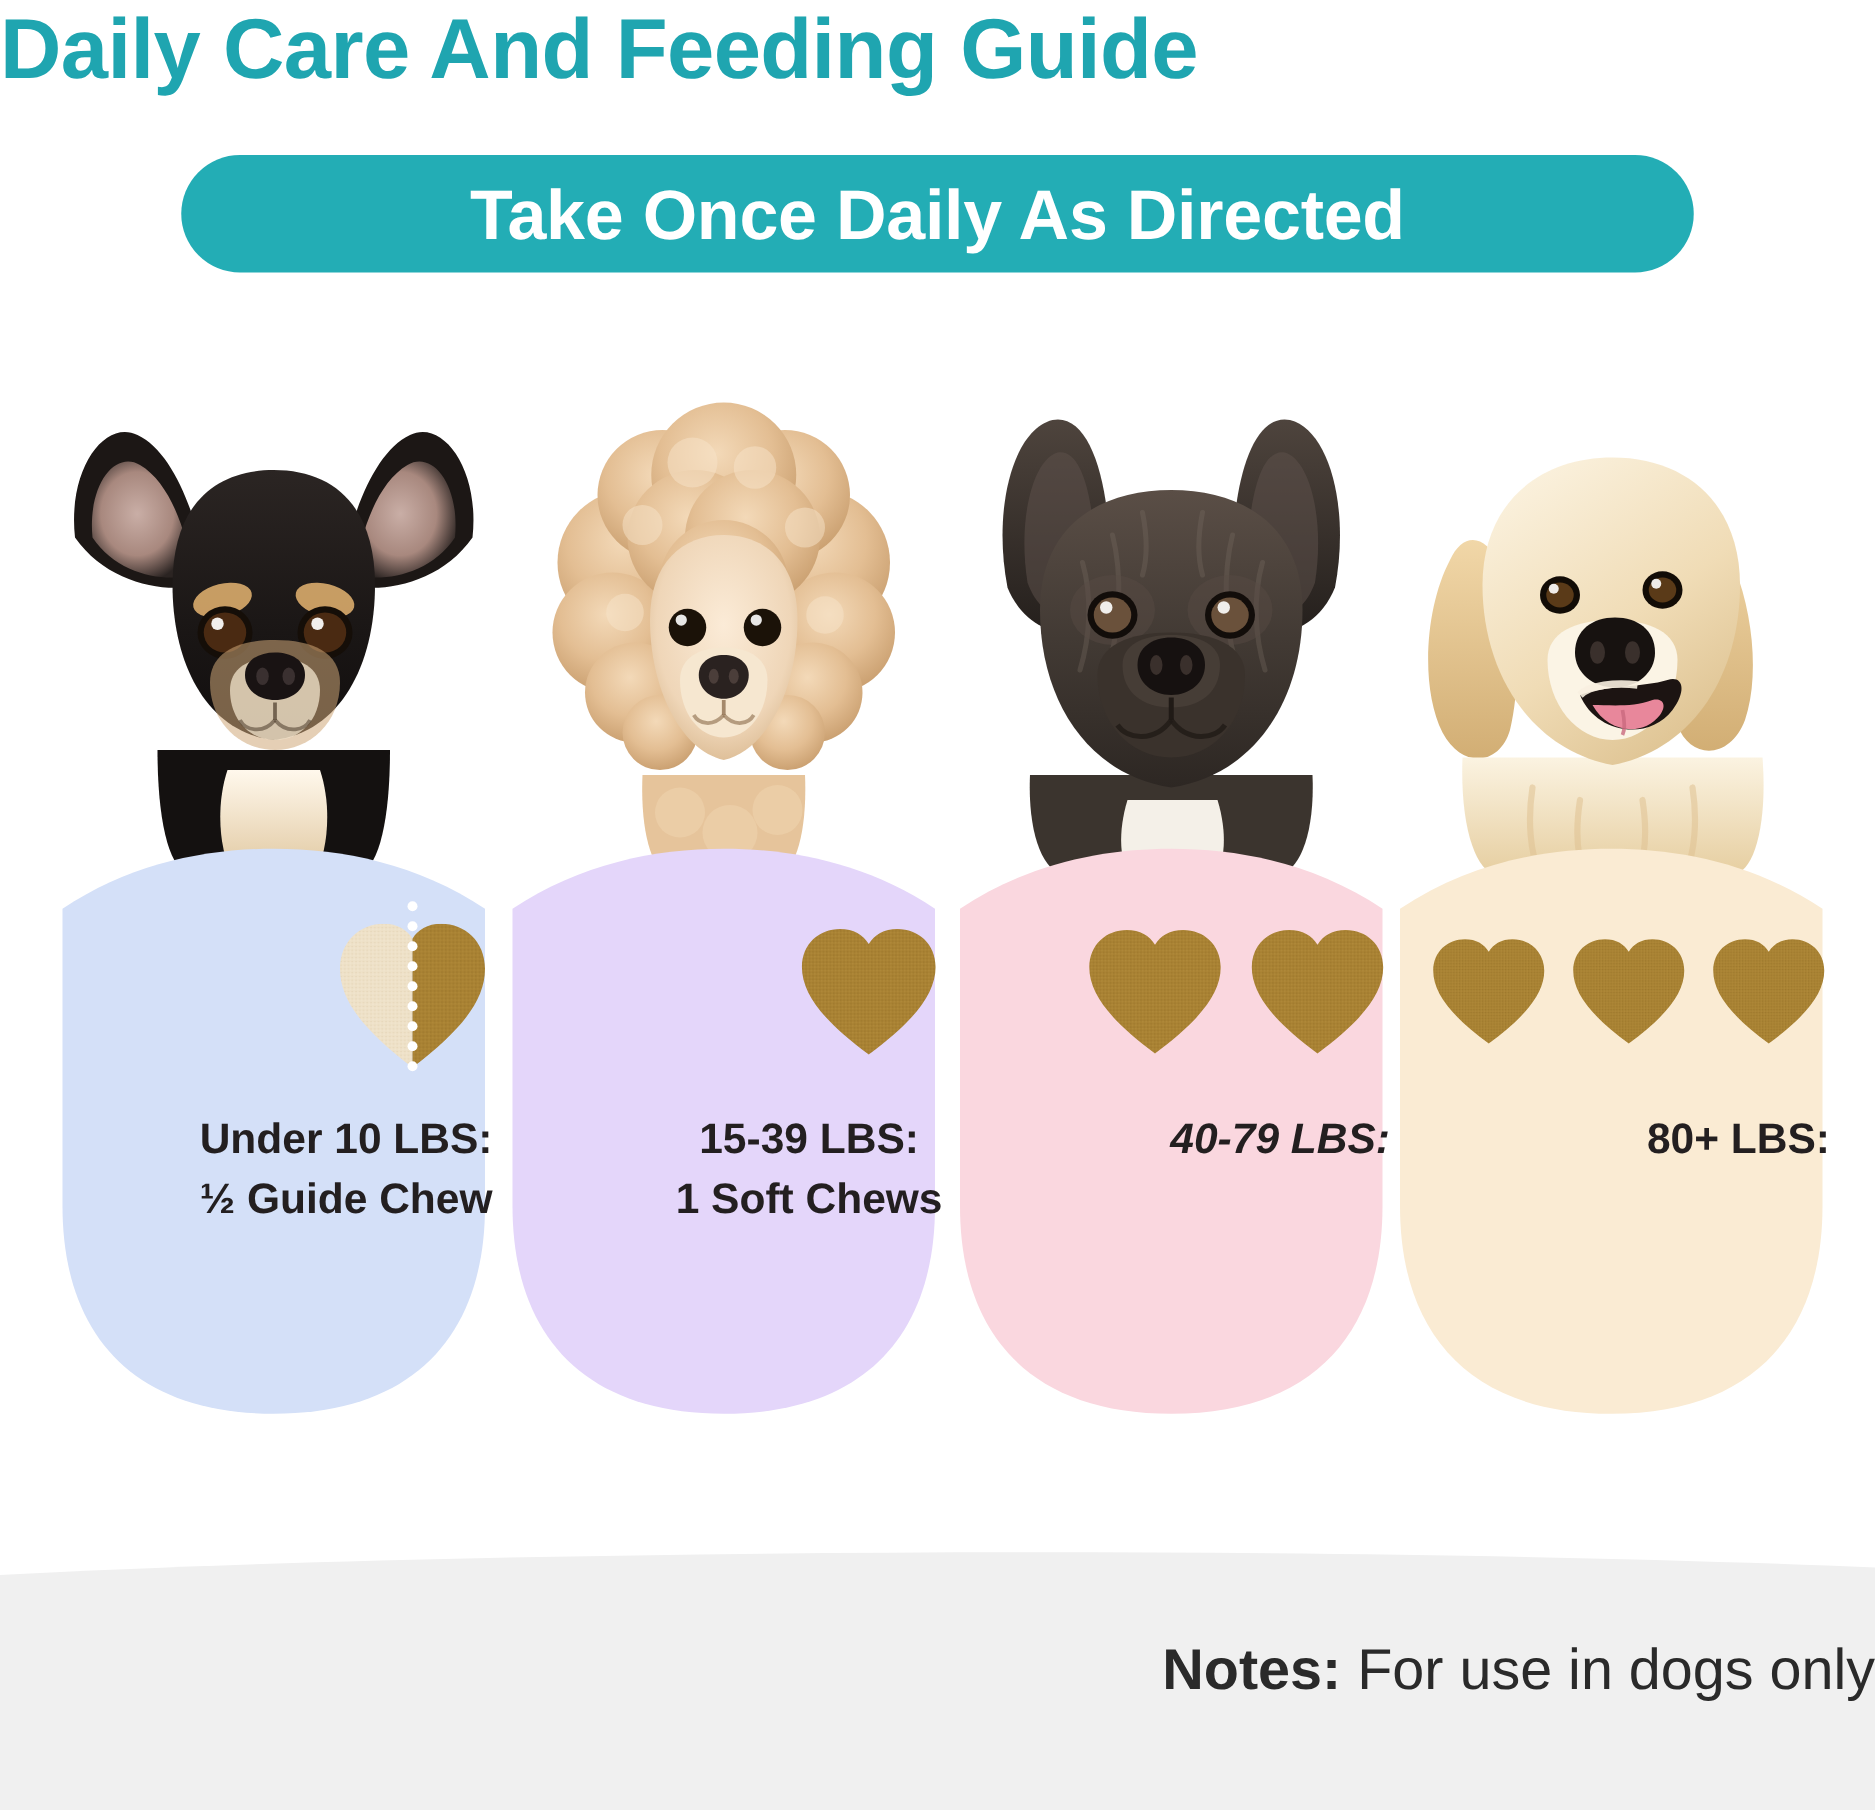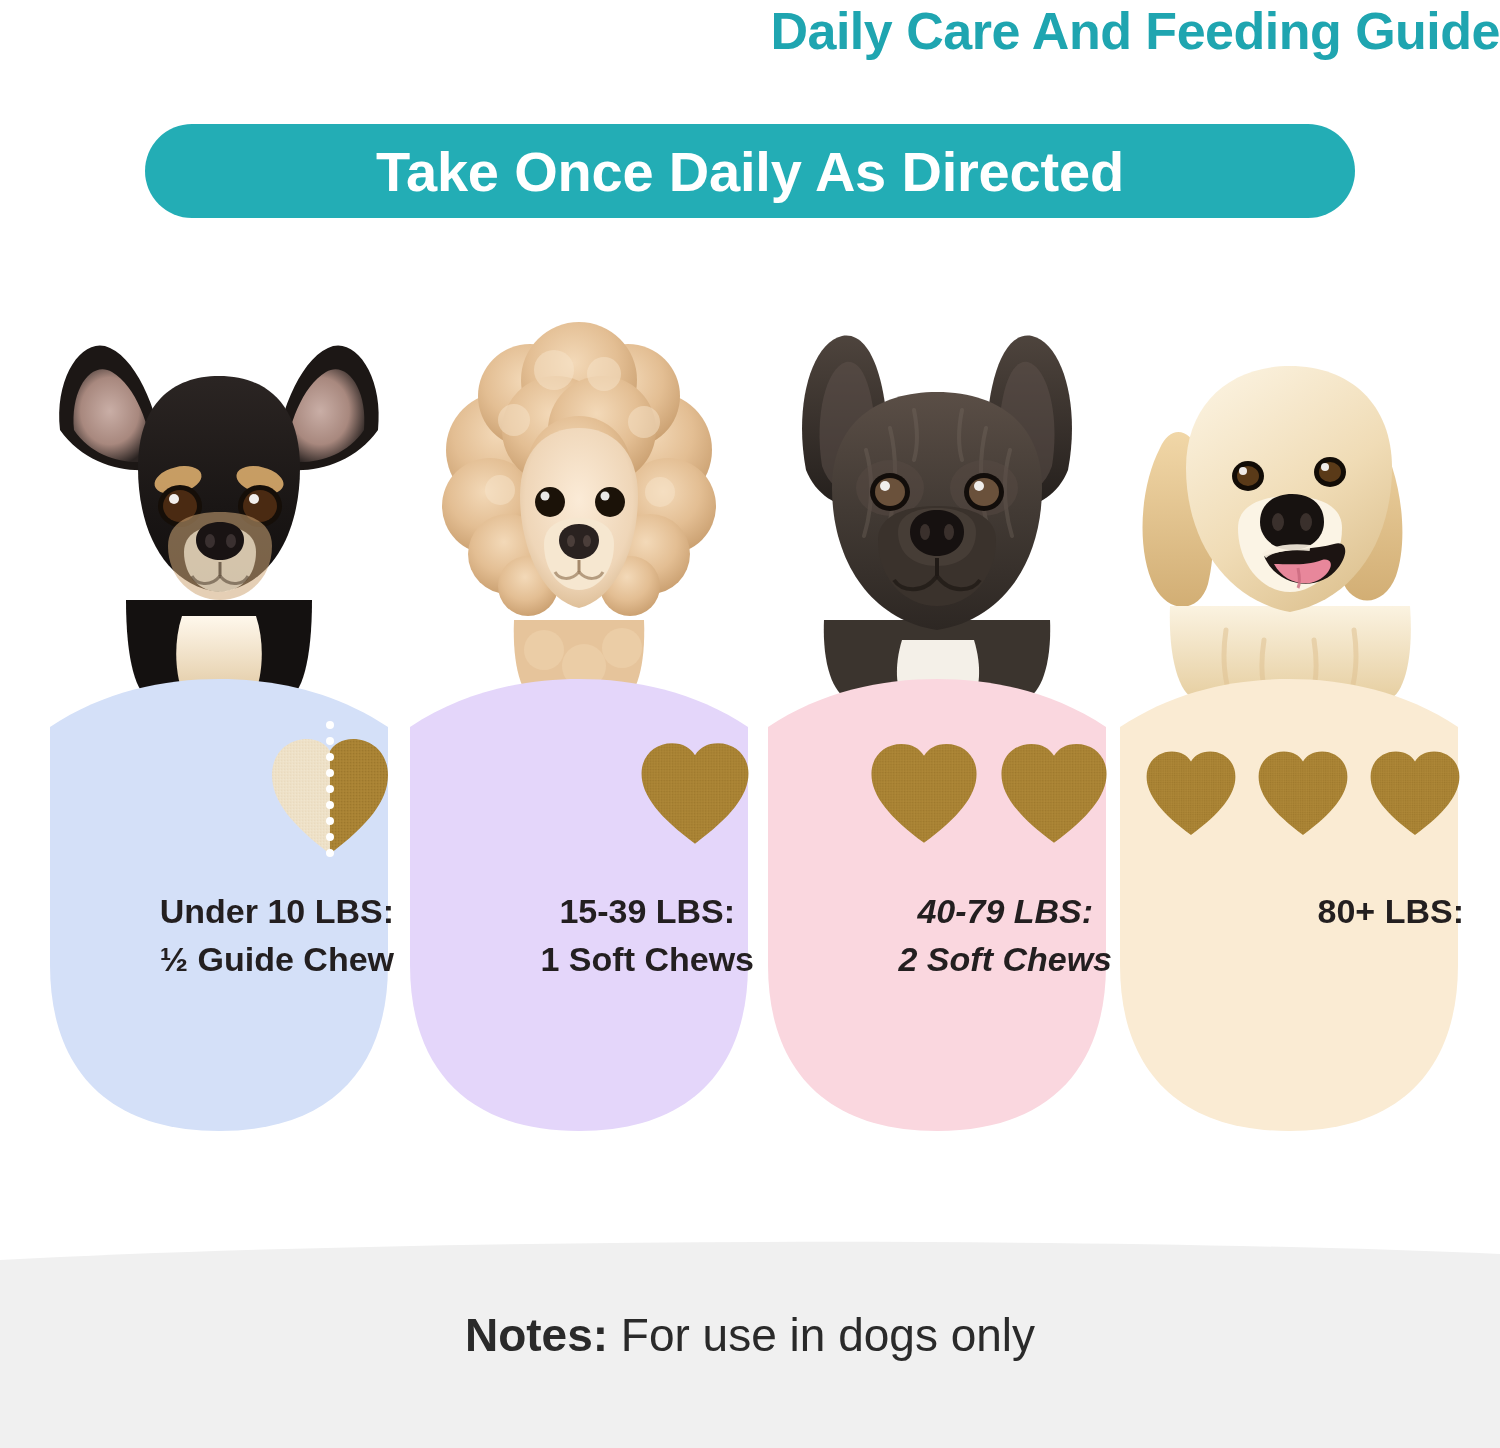--- a/index.html
+++ b/index.html
@@ -8,22 +8,22 @@
     font-family:"Liberation Sans", sans-serif;
     background:#ffffff;
     position:relative;
     overflow:hidden;
   }
   #page { position:relative; width:1500px; height:1448px; background:#fff; }
 
   
   .title {
     position:absolute; left:0; top:4px; width:1500px;
-    text-align:right;
-    font-size:52px;
+    text-align:left;
+    font-size:68px;
     font-weight:700;
     letter-spacing:-0.5px;
     color:#1FA5B0;
     line-height:1.05;
     white-space:nowrap;
   }
   .banner-wrap {
     position:absolute; left:0; top:124px; width:1500px;
     display:flex; justify-content:center;
   }
@@ -77,21 +77,21 @@
   }
 
   
   .notes-band {
     position:absolute; left:0; top:1232px; width:1500px; height:216px;
     overflow:hidden;
   }
   .notes-band svg { position:absolute; left:0; top:0; }
   .notes-text {
     position:absolute; left:0; top:76px; width:1500px;
-    text-align:center;
+    text-align:right;
     font-size:46px;
     color:#2A2A2A;
     white-space:nowrap;
   }
   .notes-text .lbl { font-weight:700; }
   .notes-text .val { font-weight:400; }
 </style>
 </head>
 <body>
 
@@ -366,21 +366,20 @@
               </pattern>
             </defs>
             <path d="M64 120 C26 92 6 68 6 44 C6 24 21 11 39 11 C51 11 59 16 64 24 C69 16 77 11 89 11 C107 11 122 24 122 44 C122 68 102 92 64 120 Z" fill="url(#grain3)"></path>
           </svg>
           <svg width="116" height="116" viewBox="0 0 128 128">
             <path d="M64 120 C26 92 6 68 6 44 C6 24 21 11 39 11 C51 11 59 16 64 24 C69 16 77 11 89 11 C107 11 122 24 122 44 C122 68 102 92 64 120 Z" fill="url(#grain3)"></path>
           </svg>
         </div>
         <div class="label-block">
           <div>40-79 LBS:</div>
-          <div>2 Soft Chews</div>
         </div>
       </div>
     </div>
 
     <div class="card" style="left:1114px;">
       <svg class="card-dog" viewBox="0 0 350 400">
         <defs>
           <linearGradient id="c4head" x1="0.2" y1="0" x2="0.8" y2="1">
             <stop offset="0%" stop-color="#FBF2DF"></stop>
               <stop offset="55%" stop-color="#F0DCB6"></stop>

